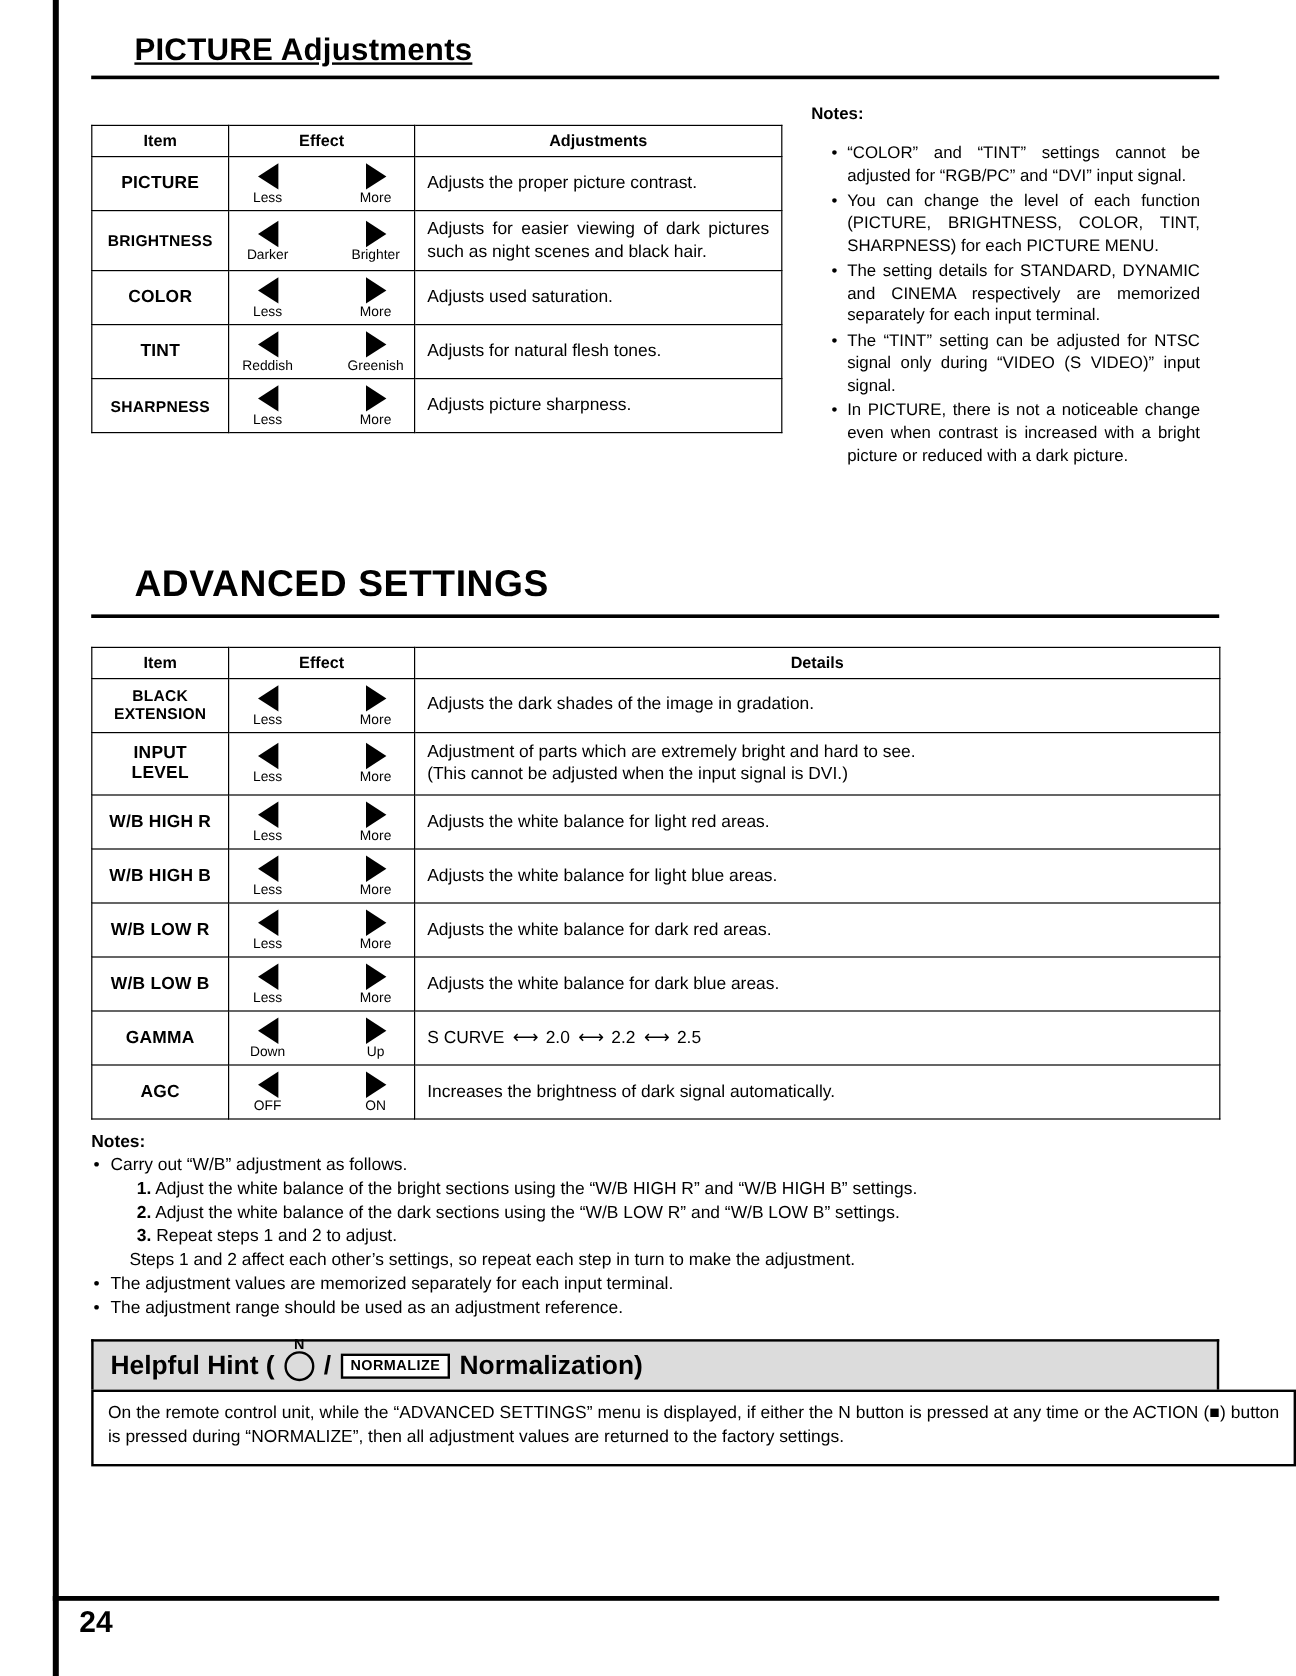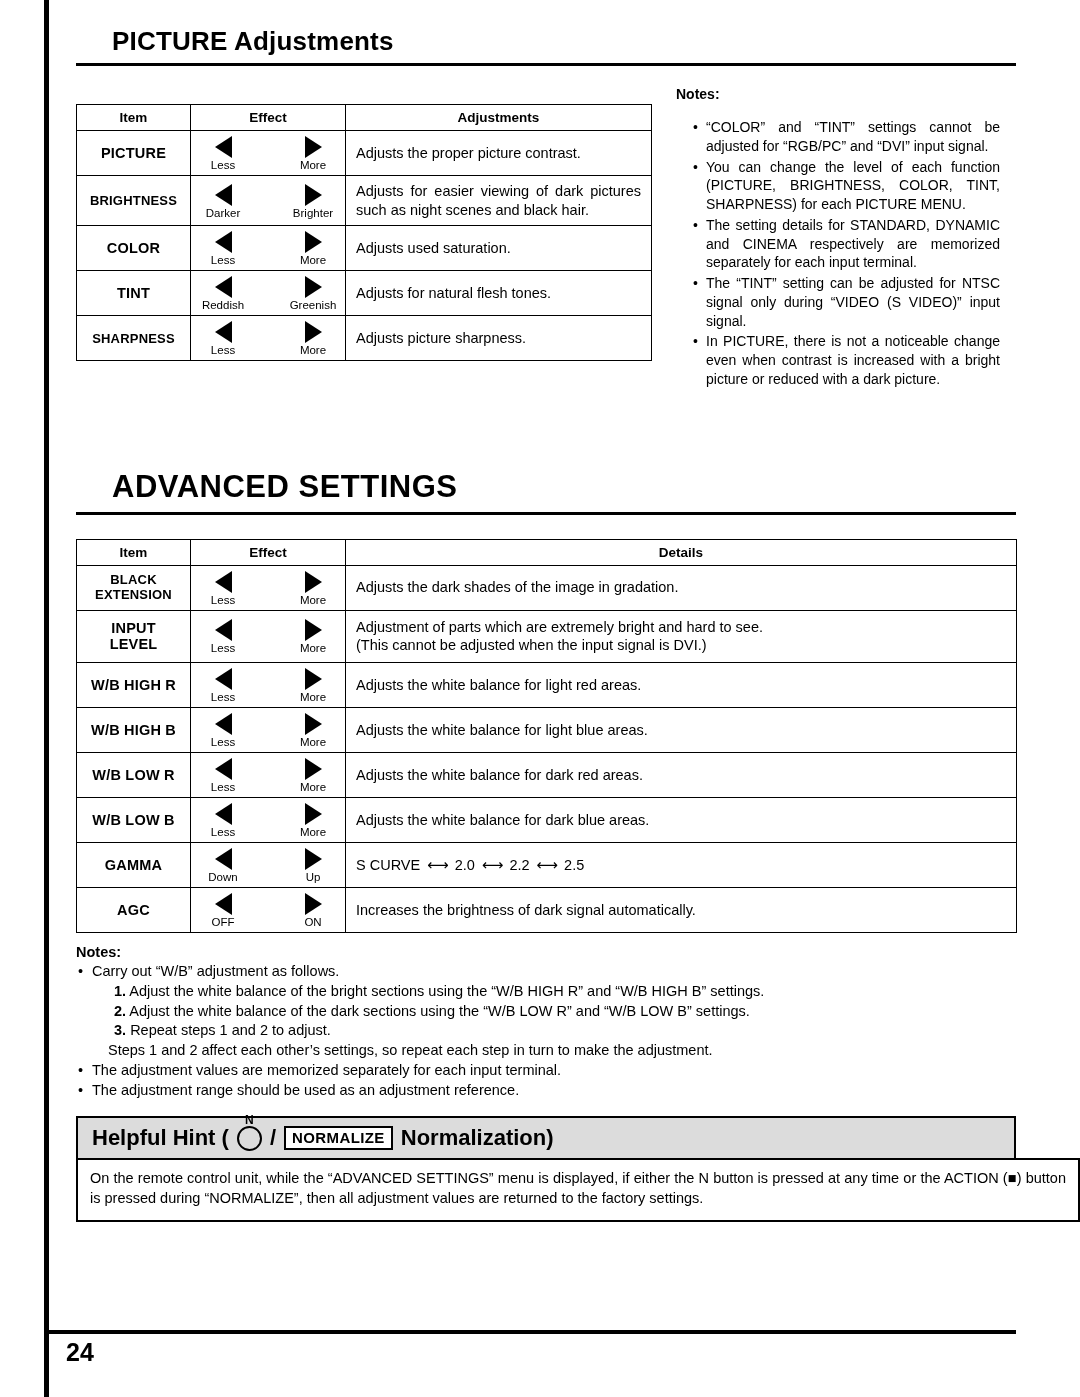--- a/index.html
+++ b/index.html
@@ -32,20 +32,21 @@
     left: 76px;
     top: 0;
     width: 940px;
   }
 
   h1.section-title {
     font-size: 26px;
     font-weight: bold;
     margin: 26px 0 0 36px;
     letter-spacing: 0.2px;
+    text-decoration: underline;
   }
   .rule-under-title {
     margin: 6px 0 0 0;
     height: 3px;
     background: #000;
     width: 940px;
   }
 
   
   .picture-wrap {
@@ -221,21 +222,21 @@
     position: absolute;
     top: -15px; left: 50%;
     transform: translateX(-50%);
     font-size: 12px;
     font-weight: bold;
   }
   .normalize-tag {
     display: inline-block;
     border: 2px solid #000;
     background: #ffffff;
-    font-size: 15px;
+    font-size: 12px;
     font-weight: bold;
     padding: 1px 6px 2px 6px;
     letter-spacing: 0.4px;
   }
   .hint-body {
     width: 1004px;
     border: 2px solid #000;
     border-top: 2px solid #000;
     padding: 8px 12px 12px 12px;
     font-size: 14.5px;

